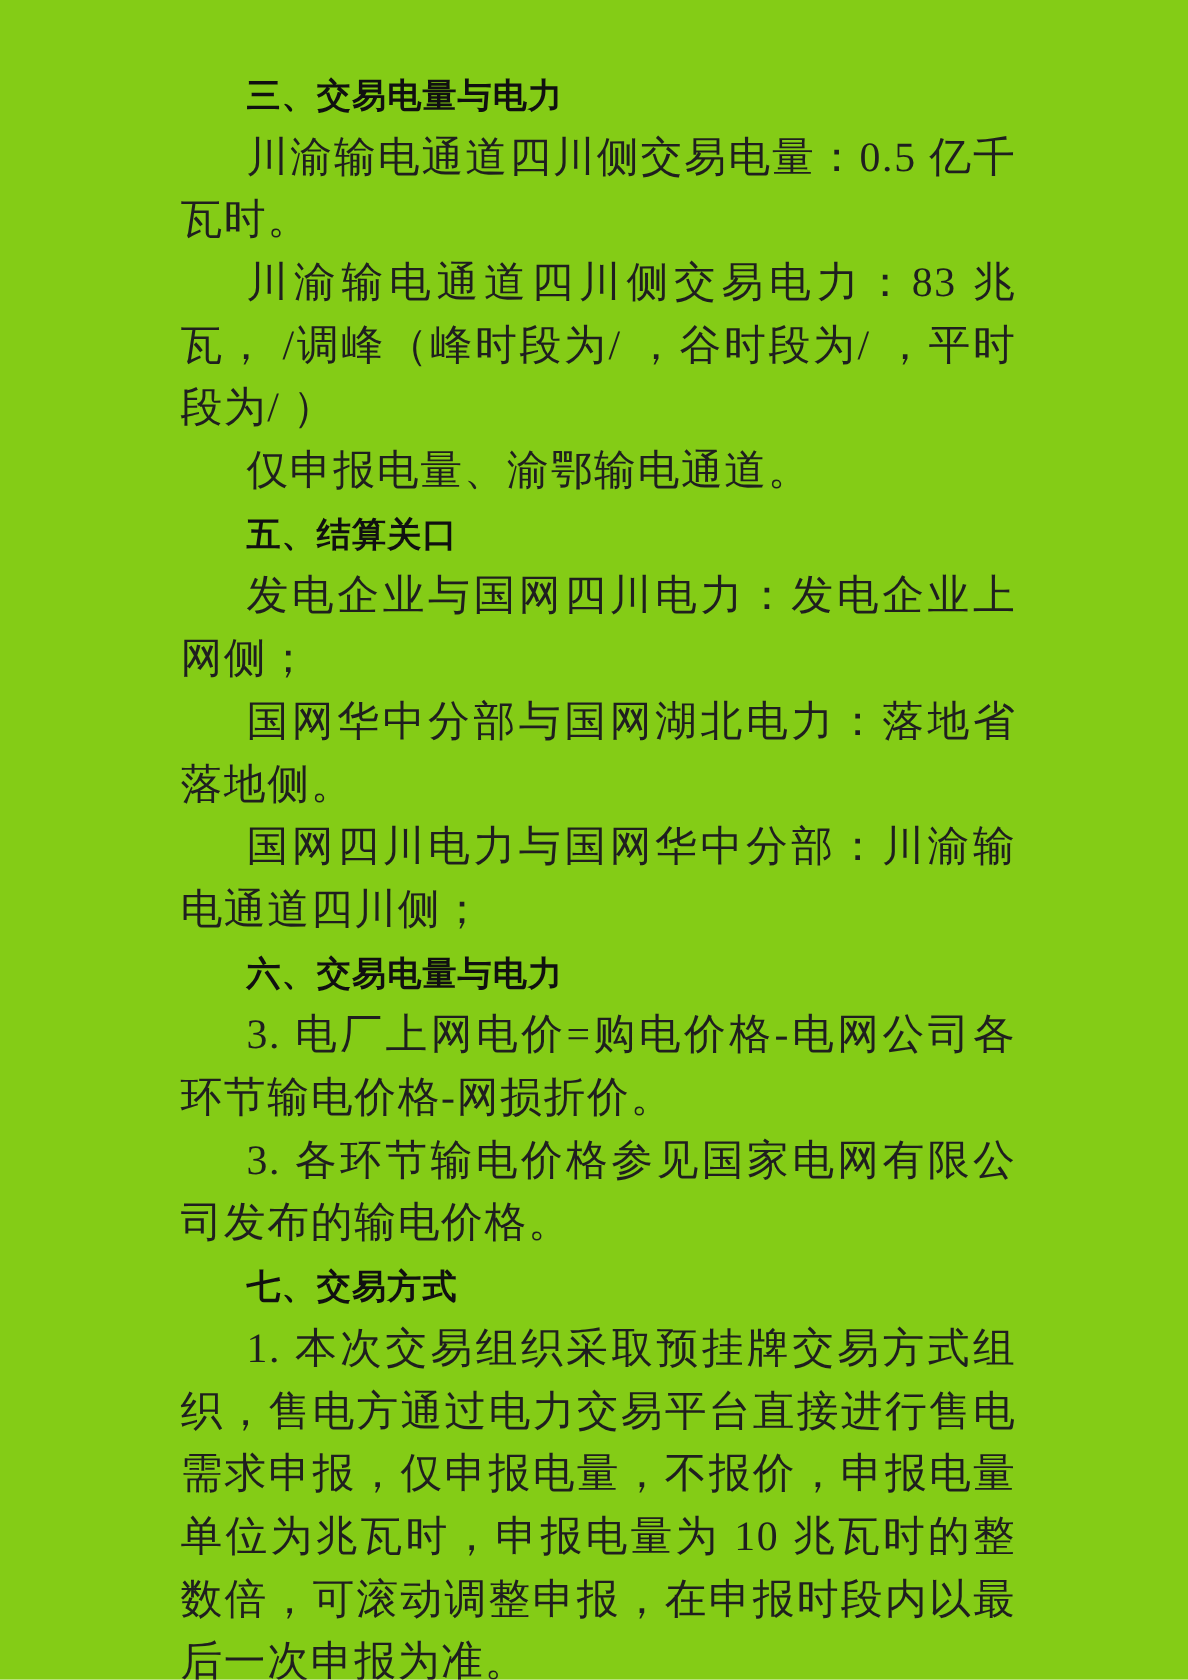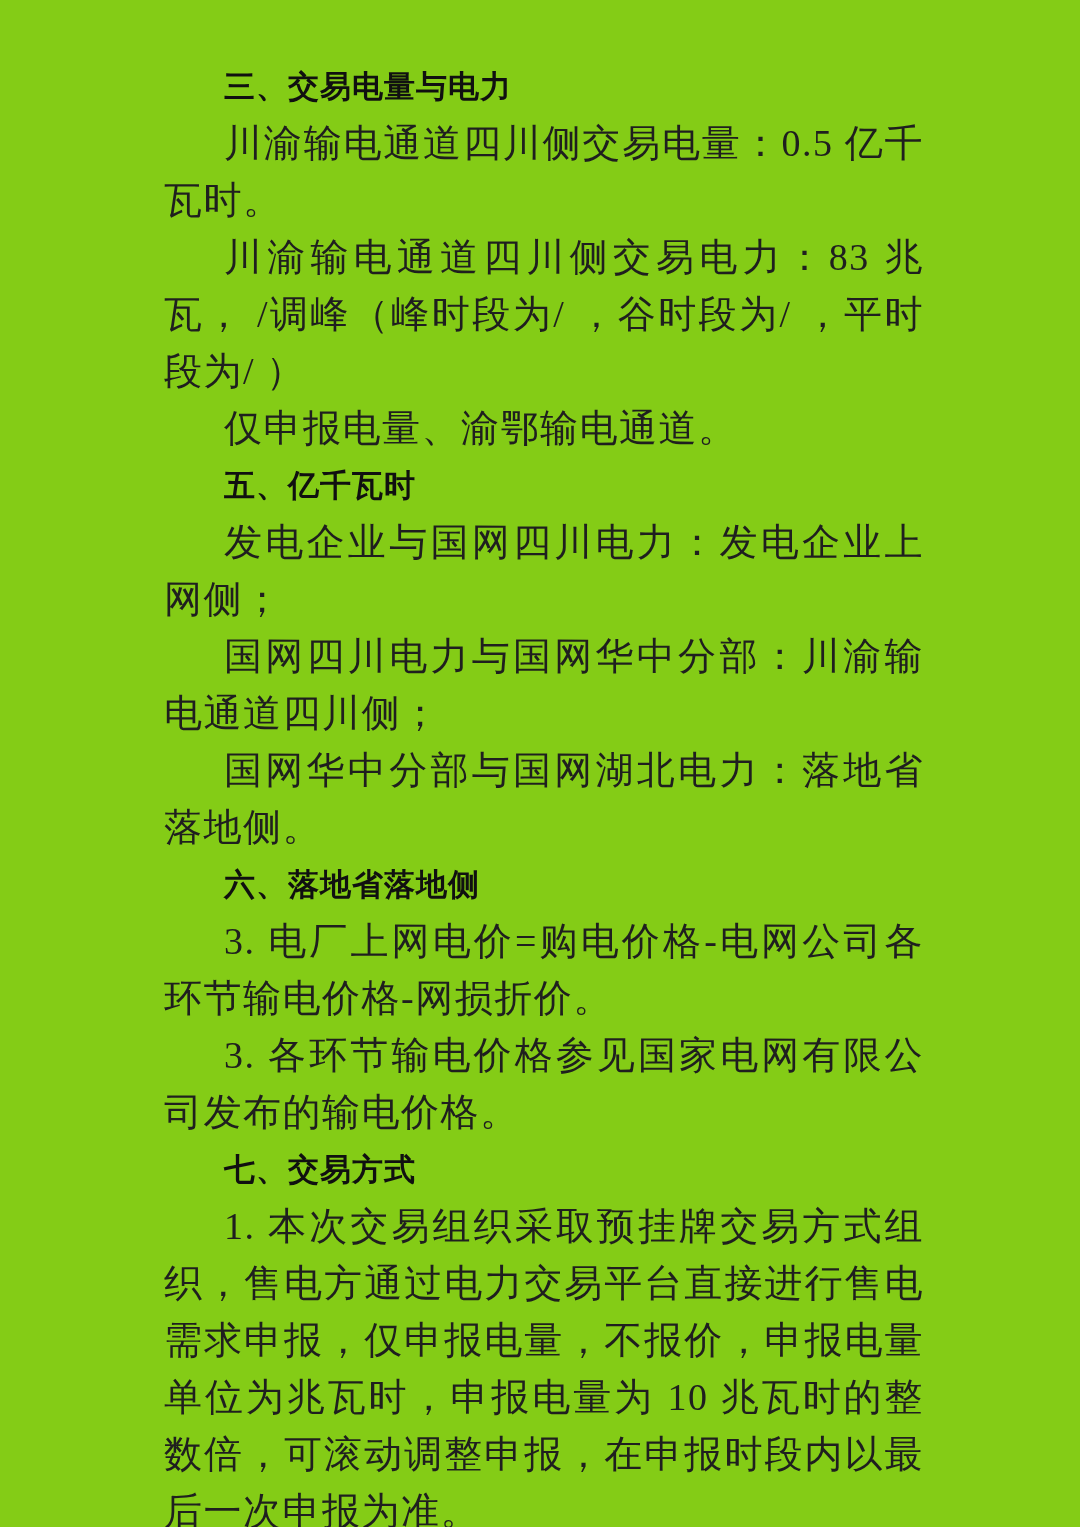--- a/index.html
+++ b/index.html
@@ -48,28 +48,28 @@
     <h2 class="section-heading">三、交易电量与电力</h2>
     <p class="paragraph">川渝输电通道四川侧交易电量：0.5 亿千瓦时。</p>
     <p class="paragraph">川渝输电通道四川侧交易电力：83 兆瓦， /调峰（峰时段为/ ，谷时段为/ ，平时段为/ ）</p>
   </div>
 
   <div class="doc-section">
     <p class="paragraph">仅申报电量、渝鄂输电通道。</p>
   </div>
 
   <div class="doc-section">
-    <h2 class="section-heading">五、亿千瓦时</h2>
+    <h2 class="section-heading">五、结算关口</h2>
     <p class="paragraph">发电企业与国网四川电力：发电企业上网侧；</p>
+    <p class="paragraph">国网华中分部与国网湖北电力：落地省落地侧。</p>
     <p class="paragraph">国网四川电力与国网华中分部：川渝输电通道四川侧；</p>
-    <p class="paragraph">国网华中分部与国网湖北电力：落地省落地侧。</p>
   </div>
 
   <div class="doc-section">
-    <h2 class="section-heading">六、落地省落地侧</h2>
+    <h2 class="section-heading">六、交易电量与电力</h2>
     <p class="paragraph">3. 电厂上网电价=购电价格-电网公司各环节输电价格-网损折价。</p>
     <p class="paragraph">3. 各环节输电价格参见国家电网有限公司发布的输电价格。</p>
   </div>
 
   <div class="doc-section">
     <h2 class="section-heading">七、交易方式</h2>
     <p class="paragraph">1. 本次交易组织采取预挂牌交易方式组织，售电方通过电力交易平台直接进行售电需求申报，仅申报电量，不报价，申报电量单位为兆瓦时，申报电量为 10 兆瓦时的整数倍，可滚动调整申报，在申报时段内以最后一次申报为准。</p>
   </div>
 
 </div>

